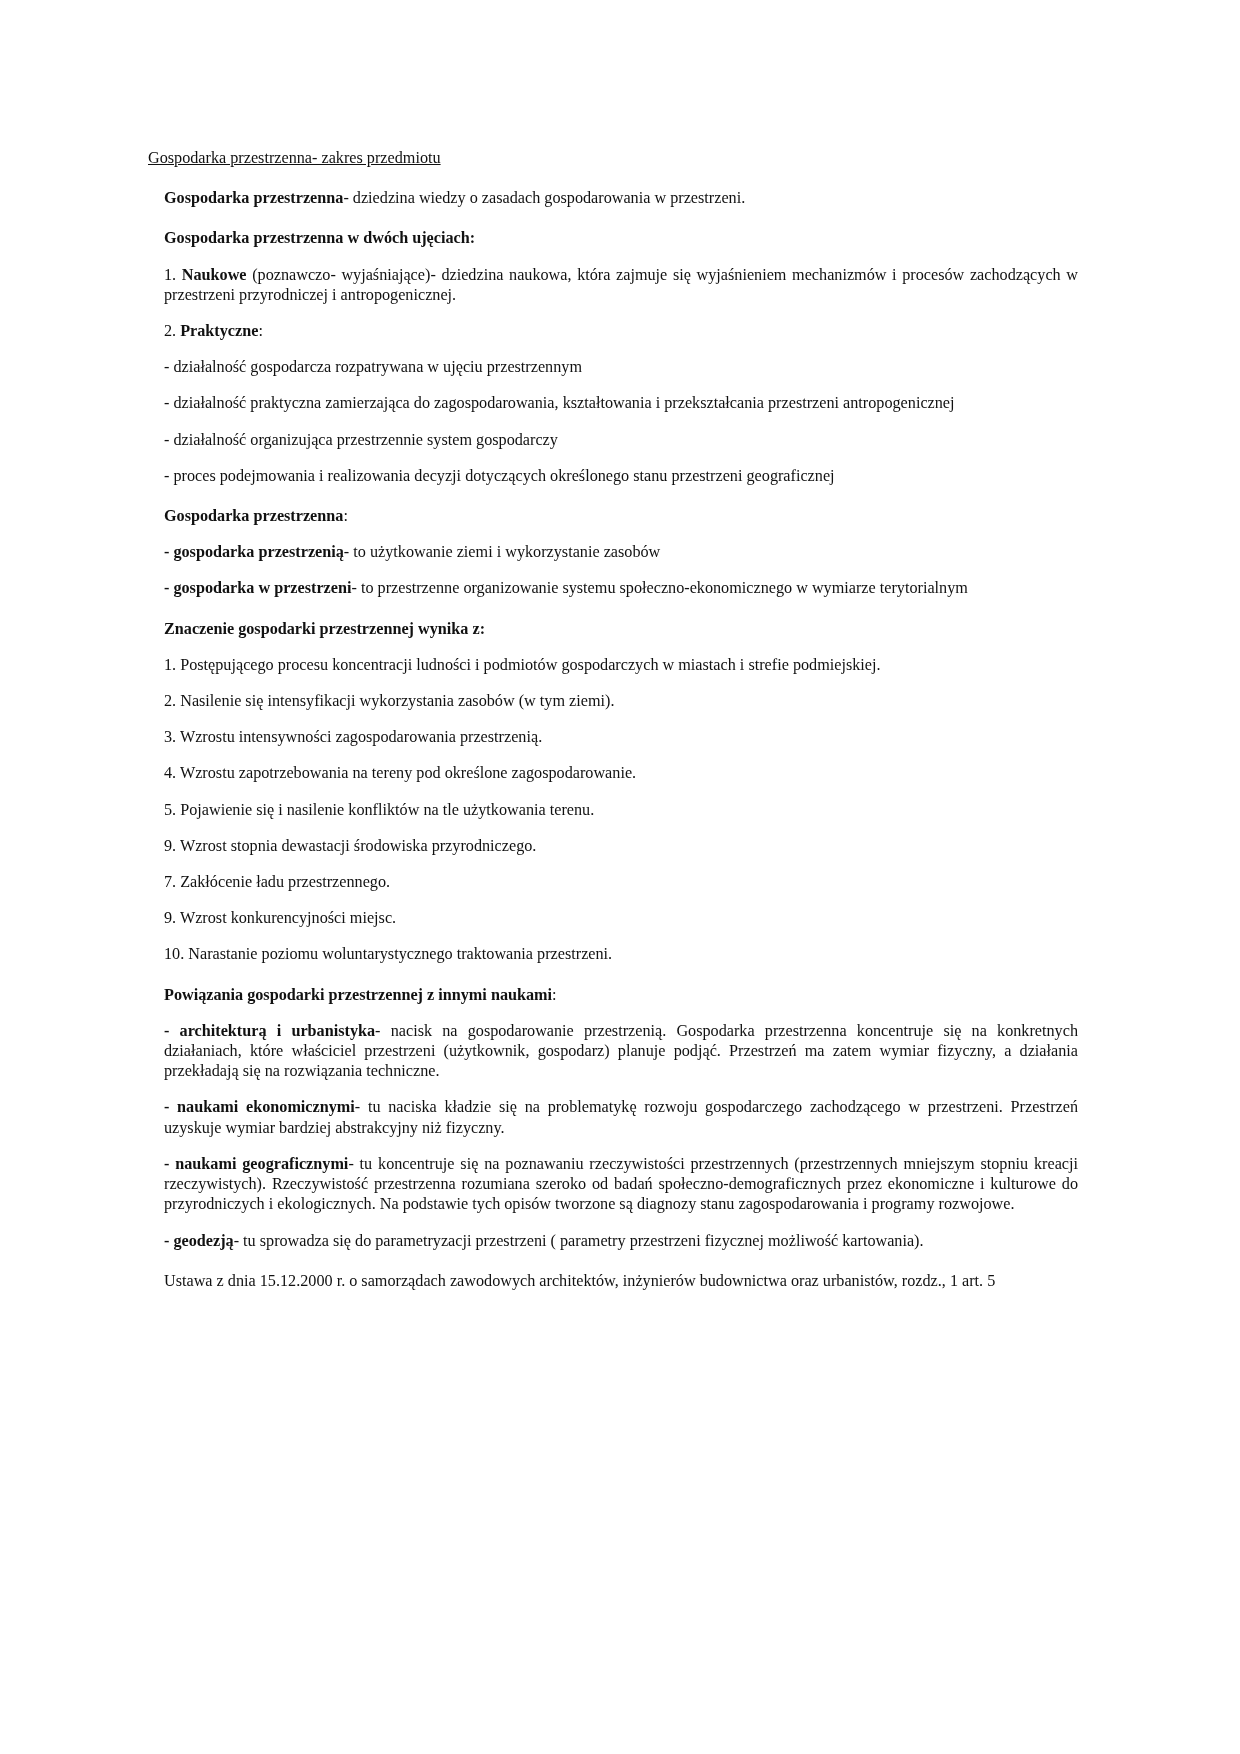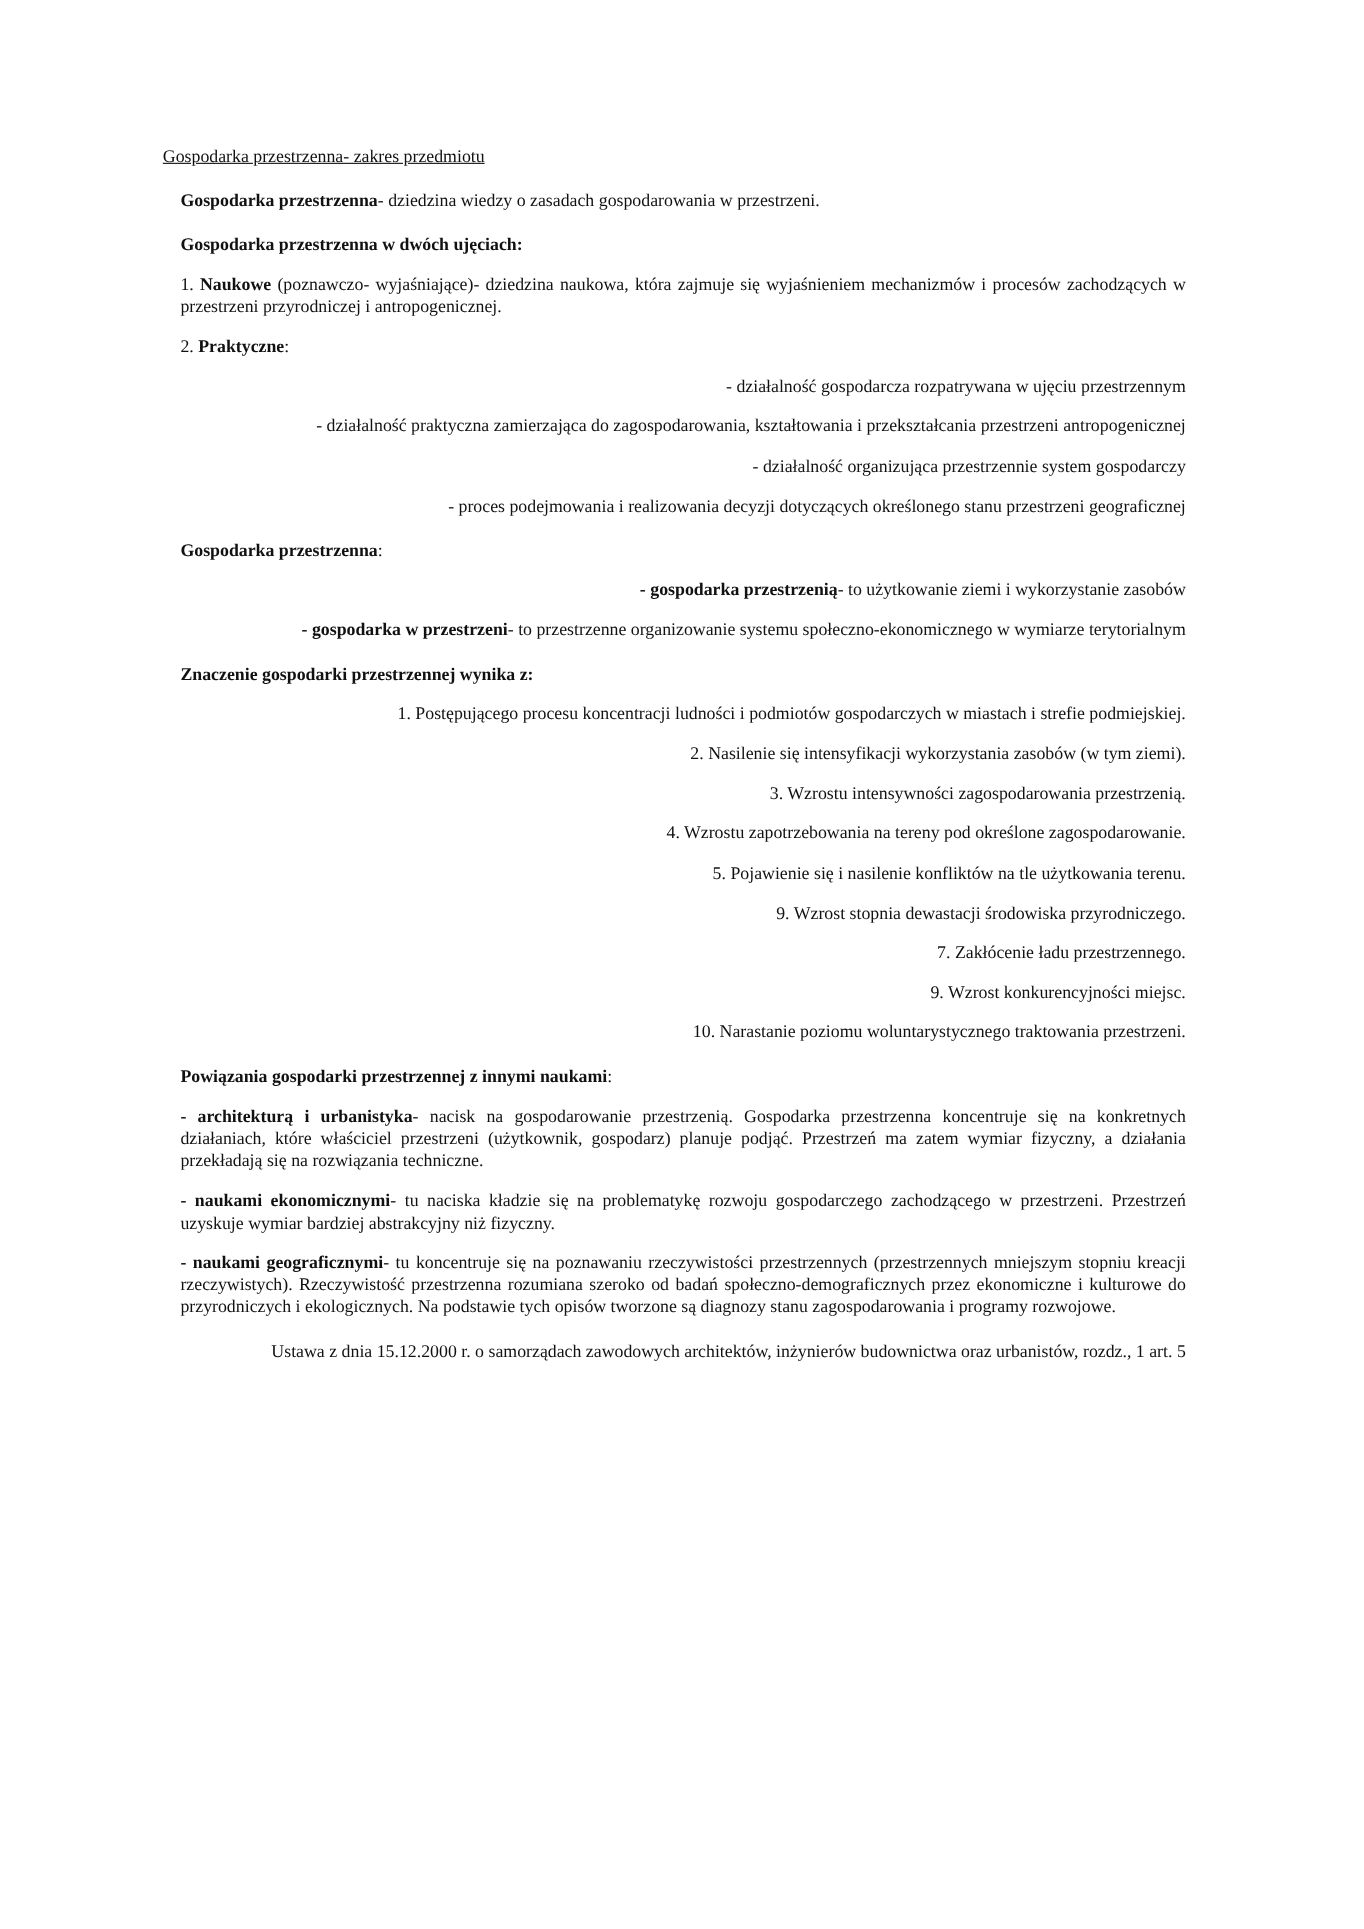--- a/index.html
+++ b/index.html
@@ -1,27 +1,27 @@
 <!DOCTYPE html>
 <html><head>
 <meta charset="utf-8">
 <style>
   html, body { margin: 0; padding: 0; background: #ffffff; }
   body { width: 1240px; height: 1754px; position: relative; overflow: hidden; }
   .page {
-    position: absolute; left: 148px; top: 132px; width: 946px;
+    position: absolute; left: 148px; top: 148px; width: 946px;
     font-family: "Liberation Serif", "DejaVu Serif", serif;
     font-size: 16.2px; line-height: 20.2px; color: #111;
   }
   .title { text-decoration: underline; margin: 0 0 20px 0; }
   p { margin: 16px; }
   .block { margin-bottom: 20px; }
   .justify { text-align: justify; }
   b { font-weight: bold; }
-  .line { white-space: nowrap; text-align: right; }
+  .line { white-space: nowrap; }
 </style>
 </head>
 <body>
 
 <div class="page">
 
   <p class="title">Gospodarka przestrzenna- zakres przedmiotu</p>
 
   <p class="block"><b>Gospodarka przestrzenna</b><span>- dziedzina wiedzy o zasadach gospodarowania w przestrzeni.</span></p>
 
@@ -52,17 +52,18 @@
     <p class="line">7. Zakłócenie ładu przestrzennego.</p>
     <p class="line">9. Wzrost konkurencyjności miejsc.</p>
     <p class="line">10. Narastanie poziomu woluntarystycznego traktowania przestrzeni.</p>
   </div>
 
   <div class="block">
     <p><b>Powiązania gospodarki przestrzennej z innymi naukami</b><span>:</span></p>
     <p class="justify"><b>- architekturą i urbanistyka</b><span>- nacisk na gospodarowanie przestrzenią. Gospodarka przestrzenna koncentruje się na konkretnych działaniach, które właściciel przestrzeni (użytkownik, gospodarz) planuje podjąć. Przestrzeń ma zatem wymiar fizyczny, a działania przekładają się na rozwiązania techniczne.</span></p>
     <p class="justify"><b>- naukami ekonomicznymi</b><span>- tu naciska kładzie się na problematykę rozwoju gospodarczego zachodzącego w przestrzeni. Przestrzeń uzyskuje wymiar bardziej abstrakcyjny niż fizyczny.</span></p>
     <p class="justify"><b>- naukami geograficznymi</b><span>- tu koncentruje się na poznawaniu rzeczywistości przestrzennych (przestrzennych mniejszym stopniu kreacji rzeczywistych). Rzeczywistość przestrzenna rozumiana szeroko od badań społeczno-demograficznych przez ekonomiczne i kulturowe do przyrodniczych i ekologicznych. Na podstawie tych opisów tworzone są diagnozy stanu zagospodarowania i programy rozwojowe.</span></p>
+    <p><b>- geodezją</b><span>- tu sprowadza się do parametryzacji przestrzeni ( parametry przestrzeni fizycznej możliwość kartowania).</span></p>
   </div>
 
   <p class="line">Ustawa z dnia 15.12.2000 r. o samorządach zawodowych architektów, inżynierów budownictwa oraz urbanistów, rozdz., 1 art. 5</p>
 
 </div>
 
 </body></html>

